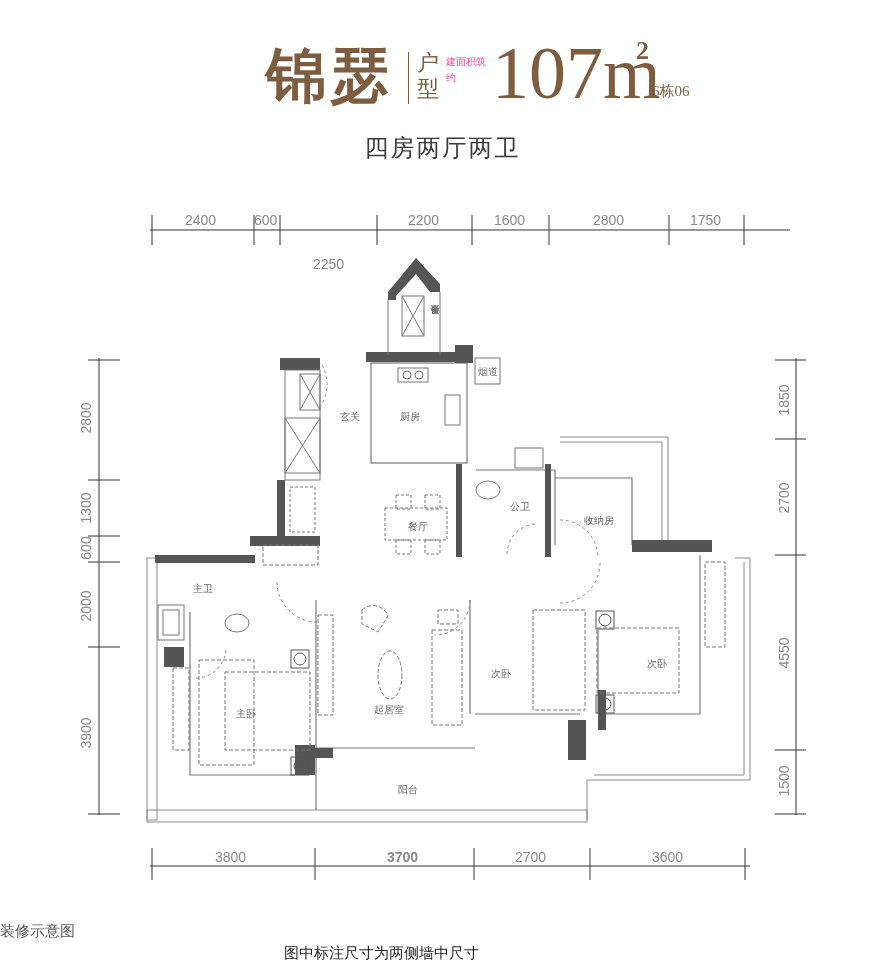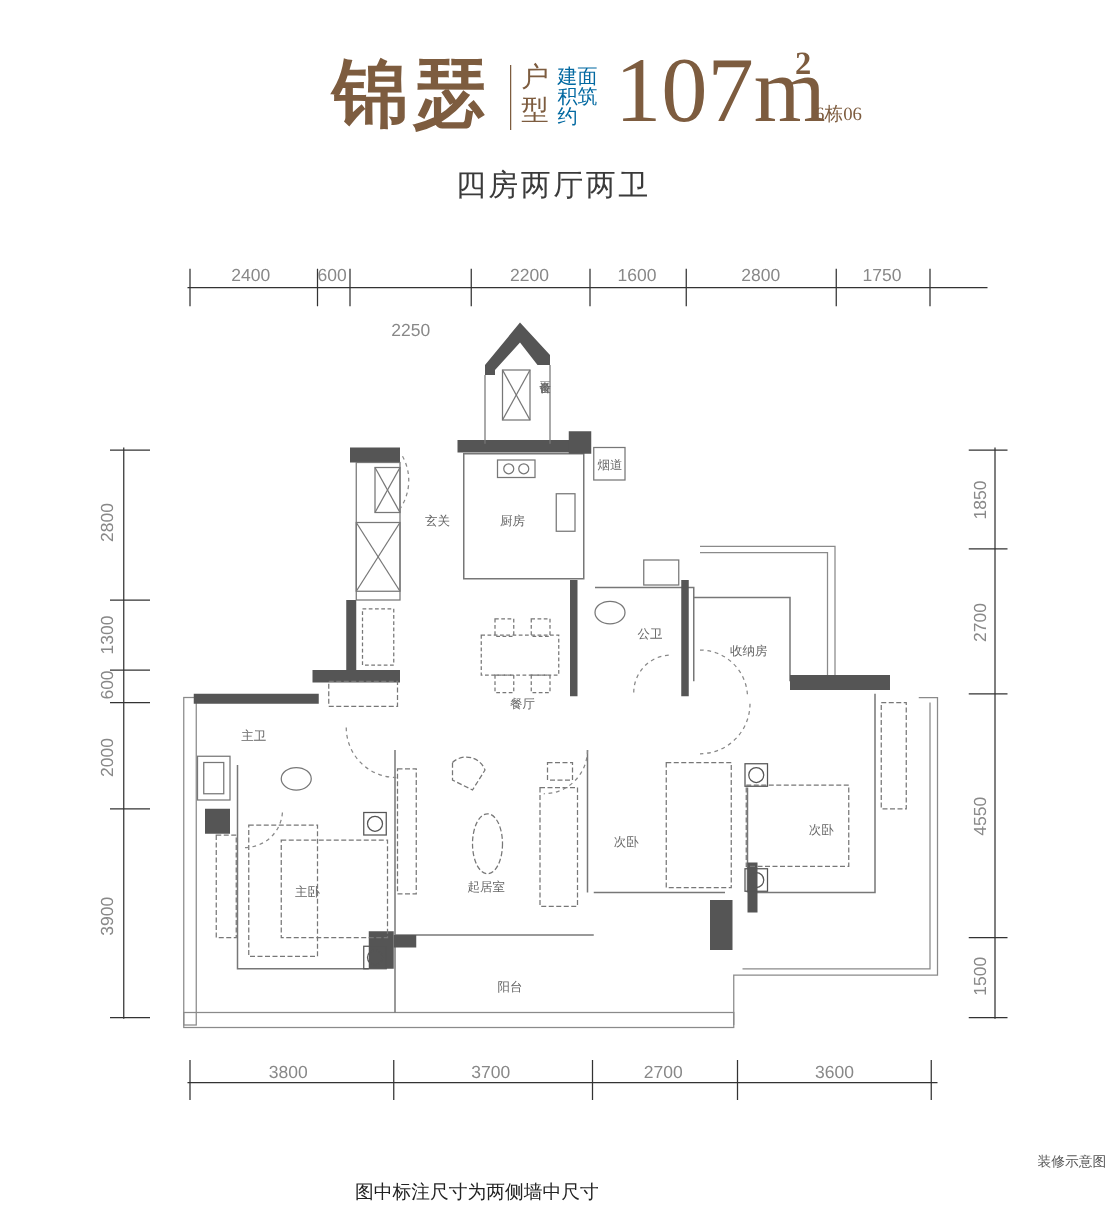--- a/index.html
+++ b/index.html
@@ -1,29 +1,29 @@
 <!DOCTYPE html>
 <html><head>
 <meta charset="utf-8">
 <style>
   html,body{margin:0;padding:0;background:#ffffff;}
   body{width:885px;height:971px;position:relative;overflow:hidden;font-family:"DejaVu Serif",serif;}
   .title-wrap{position:absolute;left:0;top:0;width:885px;height:180px;padding-left:20px;}
   .t-name{position:absolute;left:266px;top:40px;font-family:"DejaVu Serif",serif;font-size:60px;font-weight:bold;color:#7d5c3f;letter-spacing:4px;line-height:70px;}
   .t-sep{position:absolute;left:408px;top:52px;width:1px;height:52px;background:#7d5c3f;}
   .t-type{position:absolute;left:417px;top:50px;width:24px;font-size:22px;color:#7d5c3f;line-height:26px;font-family:"DejaVu Sans",sans-serif;}
-  .t-area-lbl{position:absolute;left:446px;top:54px;width:46px;font-size:16px;color:#0369a1;line-height:16px;font-family:Liberation Serif, serif;}
+  .t-area-lbl{position:absolute;left:446px;top:54px;width:46px;font-size:10px;color:#ec4899;line-height:16px;font-family:Liberation Serif, serif;}
   .t-area{position:absolute;left:492px;top:36px;font-family:"Liberation Serif",serif;font-size:74px;color:#7d5c3f;line-height:74px;}
   .t-sup{position:absolute;left:636px;top:36px;font-family:"Liberation Serif",serif;font-size:26px;font-weight:bold;color:#7d5c3f;}
   .t-bldg{position:absolute;left:652px;top:82px;font-family:Liberation Serif, serif;font-size:15px;color:#7d5c3f;}
   .t-sub{position:absolute;left:0;width:885px;top:132px;text-align:center;font-family:"DejaVu Serif",serif;font-size:24px;font-weight:normal;color:#3a3a3a;letter-spacing:2px;}
   .dim{position:absolute;font-family:"Liberation Sans",sans-serif;font-size:14px;color:#888;font-weight:300;text-align:right;}
   .vdim{position:absolute;font-family:"Liberation Sans",sans-serif;font-size:14px;color:#888;transform:rotate(-90deg);transform-origin:center;white-space:nowrap;}
   .room{position:absolute;font-family:"DejaVu Sans",sans-serif;font-size:10px;color:#666;white-space:nowrap;}
-  .foot1{position:absolute;left:0;width:885px;top:922px;text-align:right;font-family:Liberation Mono, monospace;font-size:11px;color:#555;}
+  .foot1{position:absolute;left:0;width:885px;top:922px;text-align:left;font-family:Liberation Mono, monospace;font-size:15px;color:#555;}
   .foot2{position:absolute;left:0;width:763px;top:944px;text-align:center;font-family:"DejaVu Serif",serif;font-size:15px;color:#222;}
   svg.plan{position:absolute;left:0;top:0;}
 </style>
 </head>
 <body>
 
 <div class="title-wrap">
   <div class="t-name">锦瑟</div>
   <div class="t-sep"></div>
   <div class="t-type">户型</div>
@@ -196,40 +196,40 @@
 
 <div class="dim" style="left:185px;top:212px;">2400</div>
 <div class="dim" style="left:254px;top:212px;">600</div>
 <div class="dim" style="left:313px;top:212px;margin-top:44px;">2250</div>
 <div class="dim" style="left:408px;top:212px;">2200</div>
 <div class="dim" style="left:494px;top:212px;">1600</div>
 <div class="dim" style="left:593px;top:212px;">2800</div>
 <div class="dim" style="left:690px;top:212px;">1750</div>
 
 <div class="dim" style="left:215px;top:849px;">3800</div>
-<div class="dim" style="left:377px;top:849px;">3700</div>
+<div class="dim" style="left:387px;top:849px;font-weight:bold;">3700</div>
 <div class="dim" style="left:515px;top:849px;">2700</div>
 <div class="dim" style="left:652px;top:849px;">3600</div>
 
 <div class="vdim" style="left:70px;top:410px;">2800</div>
 <div class="vdim" style="left:70px;top:500px;">1300</div>
 <div class="vdim" style="left:74px;top:540px;">600</div>
 <div class="vdim" style="left:70px;top:598px;">2000</div>
 <div class="vdim" style="left:70px;top:725px;">3900</div>
 
 <div class="vdim" style="left:768px;top:392px;">1850</div>
 <div class="vdim" style="left:768px;top:490px;">2700</div>
 <div class="vdim" style="left:768px;top:645px;">4550</div>
 <div class="vdim" style="left:768px;top:773px;">1500</div>
 
 <div class="room" style="left:428px;top:298px;writing-mode:vertical-rl;font-size:9px;">设备平台</div>
 <div class="room" style="left:478px;top:365px;">烟道</div>
 <div class="room" style="left:340px;top:410px;">玄关</div>
 <div class="room" style="left:400px;top:410px;">厨房</div>
-<div class="room" style="left:408px;top:520px;margin-top:36px;">餐厅</div>
+<div class="room" style="left:408px;top:520px;">餐厅</div>
 <div class="room" style="left:510px;top:500px;">公卫</div>
 <div class="room" style="left:584px;top:514px;">收纳房</div>
 <div class="room" style="left:193px;top:582px;">主卫</div>
 <div class="room" style="left:236px;top:707px;">主卧</div>
 <div class="room" style="left:374px;top:703px;">起居室</div>
 <div class="room" style="left:491px;top:667px;">次卧</div>
 <div class="room" style="left:647px;top:657px;">次卧</div>
 <div class="room" style="left:398px;top:783px;">阳台</div>
 
 <div class="foot1">装修示意图</div>

